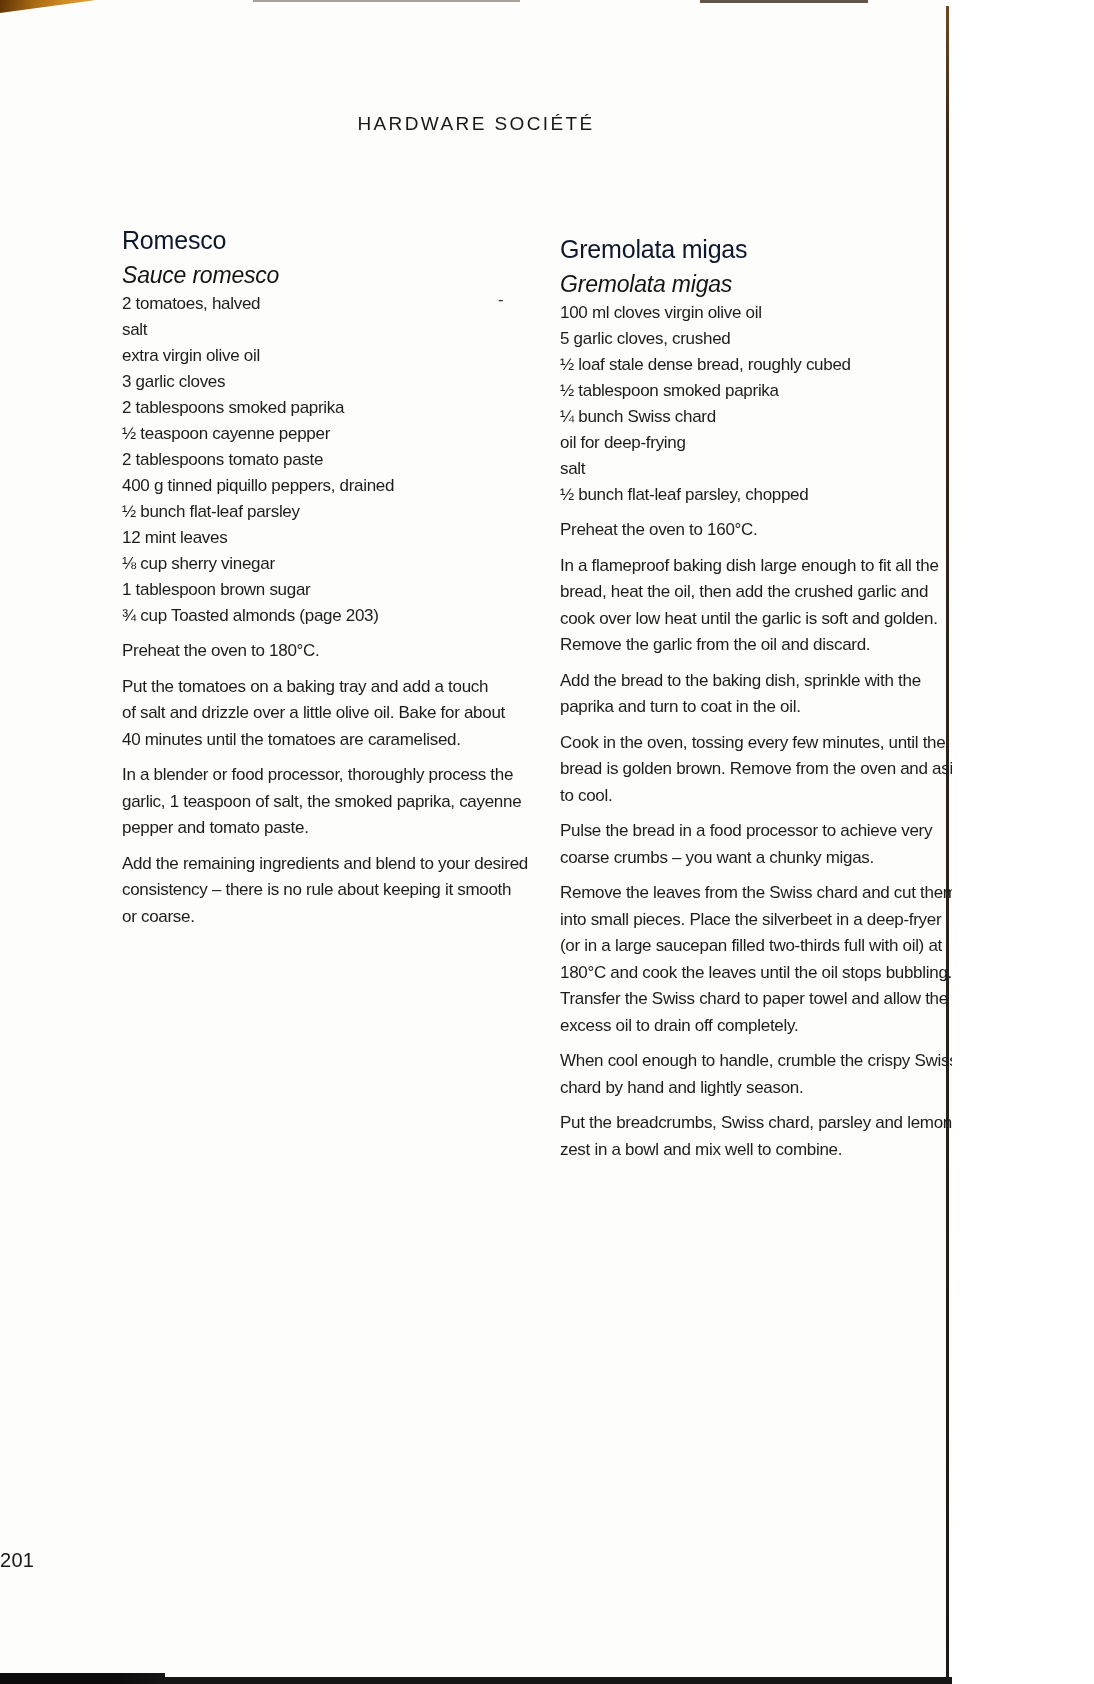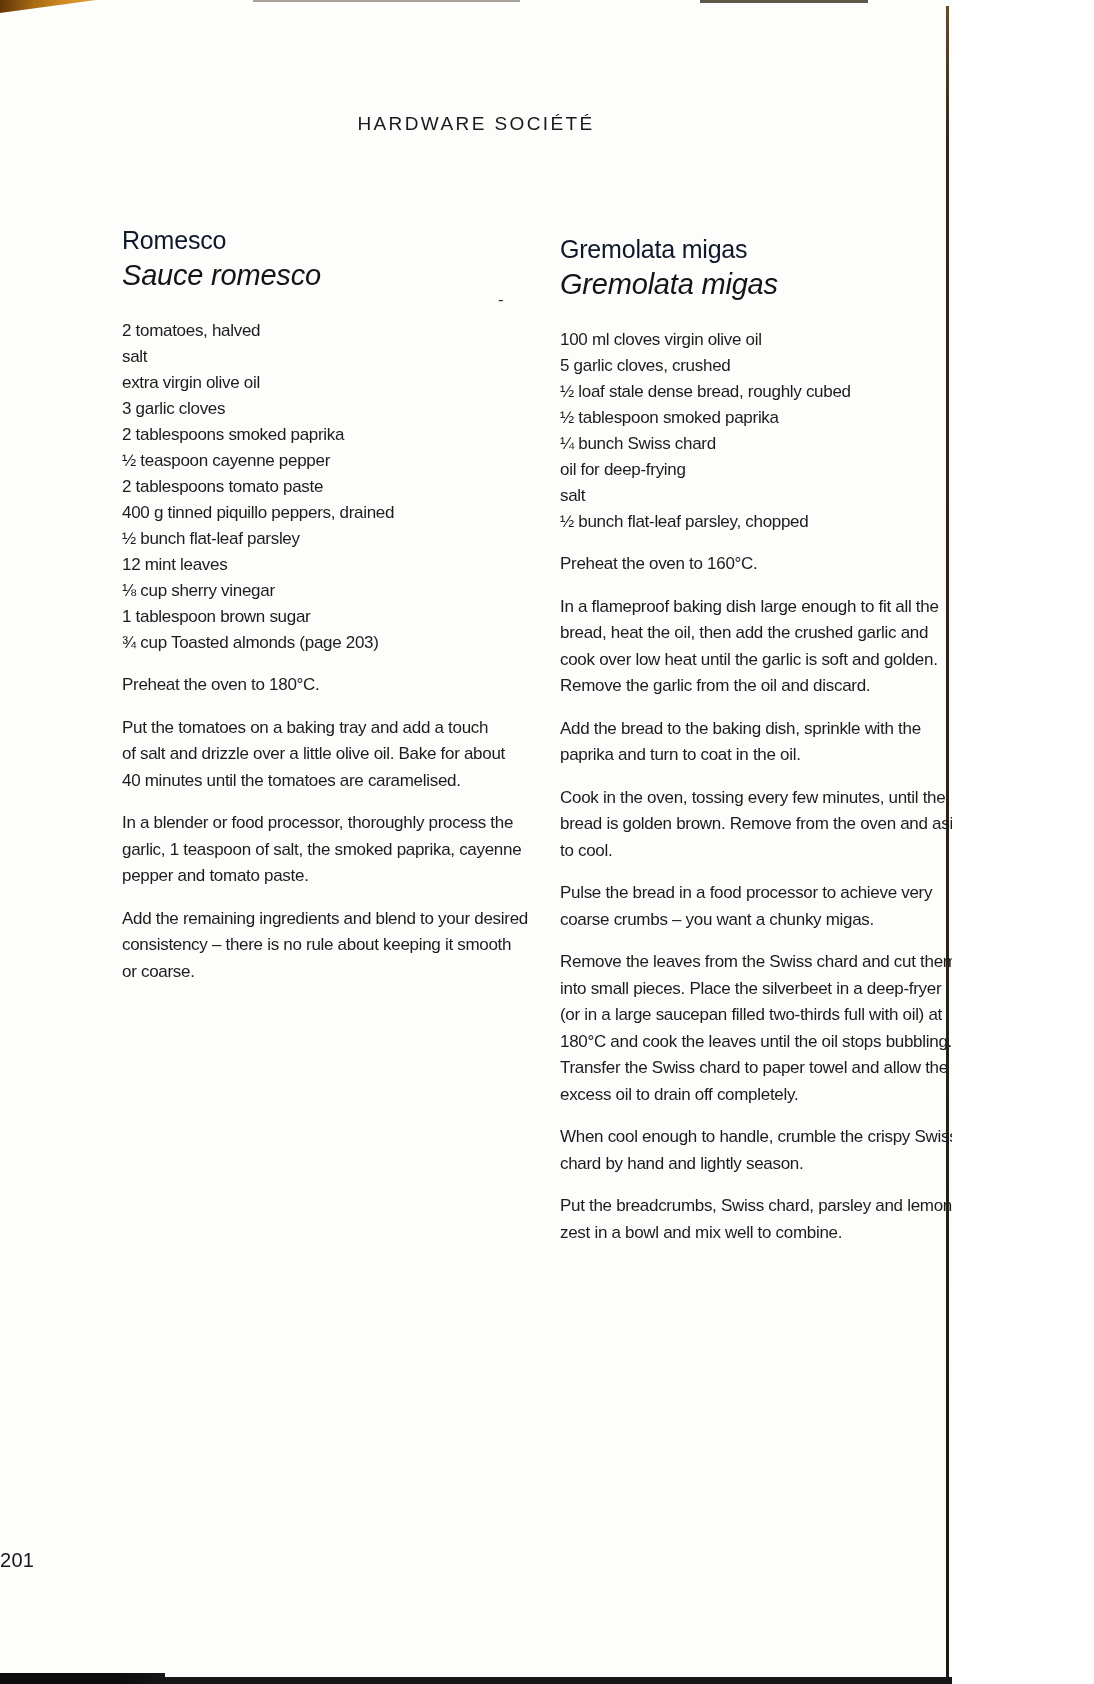--- a/index.html
+++ b/index.html
@@ -46,30 +46,30 @@
 
   .col { position:absolute; }
   .col-left  { left:122px; top:221px; width:442px; }
   .col-right { left:560px; top:230px; width:432px; }
 
   .recipe-title {
     font-size:25px; line-height:38px; letter-spacing:-0.2px;
     color:#0f172a;
   }
   .recipe-subtitle {
-    font-size:29px; line-height:32px; letter-spacing:-0.2px;
+    font-size:23px; line-height:32px; letter-spacing:-0.2px;
     font-style:italic; color:#141414;
   }
-  .ingredients { margin-top:27px; }
+  .ingredients { }
   .ingredient {
     font-size:17px; line-height:26px; letter-spacing:-0.3px;
   }
   .steps { margin-top:0; }
   .step {
-    margin-top:16px;
+    margin-top:9px;
     font-size:17px; line-height:26.5px; letter-spacing:-0.3px;
     white-space:pre-line;
   }
 
   .stray-dash {
     position:absolute; left:498px; top:290px;
     font-size:17px; color:#333;
   }
 
   .page-number {

